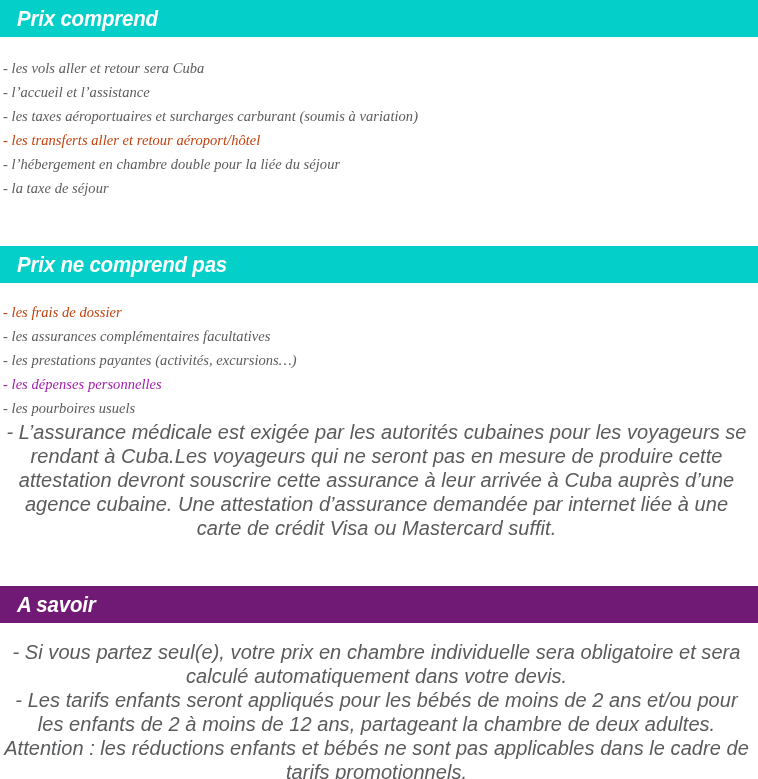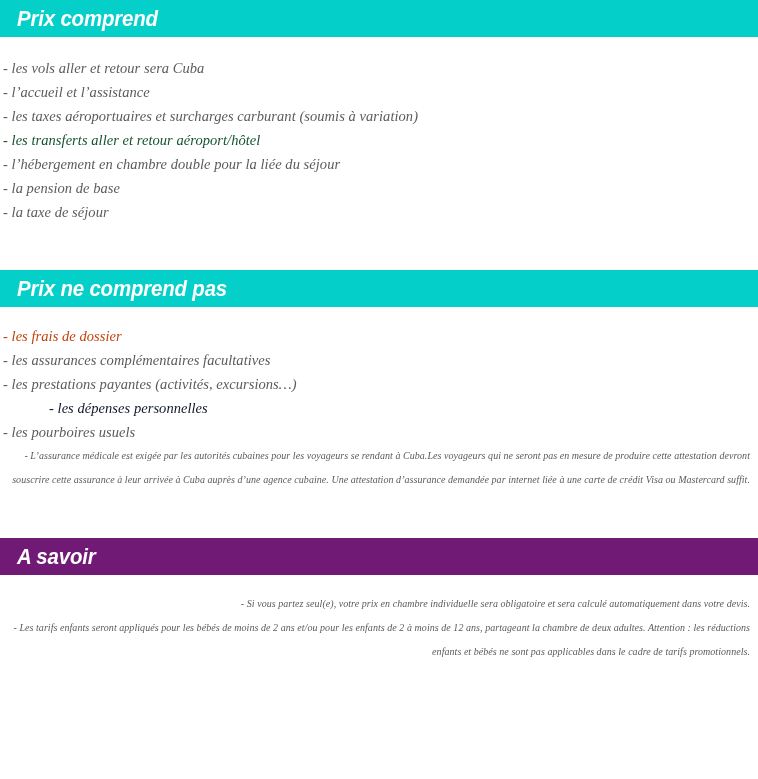--- a/index.html
+++ b/index.html
@@ -48,26 +48,26 @@
     color: #5a5b5d;
     font-family: "Liberation Serif", serif;
     font-style: italic;
     font-size: 14.5px;
     line-height: 24px;
     letter-spacing: 0.05px;
     white-space: nowrap;
   }
   .para {
     color: #5a5b5d;
-    font-family: Liberation Serif, serif;
+    font-family: Liberation Sans, sans-serif;
     font-style: italic;
-    font-size: 10px;
+    font-size: 20px;
     line-height: 24px;
     letter-spacing: 0.05px;
-    text-align: right;
+    text-align: center;
   }
   .spacer-top-1 { height: 19px; }
   .gap-1 { height: 46px; }
   .gap-2 { height: 46px; }
   .spacer-top-2 { height: 17px; }
   .spacer-top-3 { height: 17px; }
 </style>
 </head>
 <body>
 
@@ -75,39 +75,38 @@
 
   <div class="section">
     <div class="section-bar" style="background: rgb(4, 207, 200);">
       <span class="section-bar-title" style="color: rgb(255, 255, 255);">Prix comprend</span>
     </div>
     <div class="spacer-top-1"></div>
     <div class="section-body">
       <div class="line" style="color: rgb(90, 91, 93);">- les vols aller et retour sera Cuba</div>
       <div class="line" style="color: rgb(90, 91, 93);">- l’accueil et l’assistance</div>
       <div class="line" style="color: rgb(90, 91, 93);">- les taxes aéroportuaires et surcharges carburant (soumis à variation)</div>
-      <div class="line" style="color: #14532d;">- les transferts aller et retour aéroport/hôtel</div>
+      <div class="line" style="color: #c2410c;">- les transferts aller et retour aéroport/hôtel</div>
       <div class="line" style="color: rgb(90, 91, 93);">- l’hébergement en chambre double pour la liée du séjour</div>
-      <div class="line" style="color: rgb(90, 91, 93);">- la pension de base</div>
       <div class="line" style="color: rgb(90, 91, 93);">- la taxe de séjour</div>
     </div>
   </div>
 
   <div class="gap-1"></div>
 
   <div class="section">
     <div class="section-bar" style="background: rgb(4, 207, 200);">
       <span class="section-bar-title" style="color: rgb(255, 255, 255);">Prix ne comprend pas</span>
     </div>
     <div class="spacer-top-2"></div>
     <div class="section-body">
       <div class="line" style="color: #c2410c;">- les frais de dossier</div>
       <div class="line" style="color: rgb(90, 91, 93);">- les assurances complémentaires facultatives</div>
       <div class="line" style="color: rgb(90, 91, 93);">- les prestations payantes (activités, excursions…)</div>
-      <div class="line" style="color: #0f172a; margin-left: 46px;">- les dépenses personnelles</div>
+      <div class="line" style="color: #a21caf;">- les dépenses personnelles</div>
       <div class="line" style="color: rgb(90, 91, 93);">- les pourboires usuels</div>
       <div class="para" style="color: rgb(90, 91, 93);">- L’assurance médicale est exigée par les autorités cubaines pour les voyageurs se rendant à Cuba.Les voyageurs qui ne seront pas en mesure de produire cette attestation devront souscrire cette assurance à leur arrivée à Cuba auprès d’une agence cubaine. Une attestation d’assurance demandée par internet liée à une carte de crédit Visa ou Mastercard suffit.</div>
     </div>
   </div>
 
   <div class="gap-2"></div>
 
   <div class="section">
     <div class="section-bar" style="background: #701a75;">
       <span class="section-bar-title" style="color: rgb(255, 255, 255);">A savoir</span>

